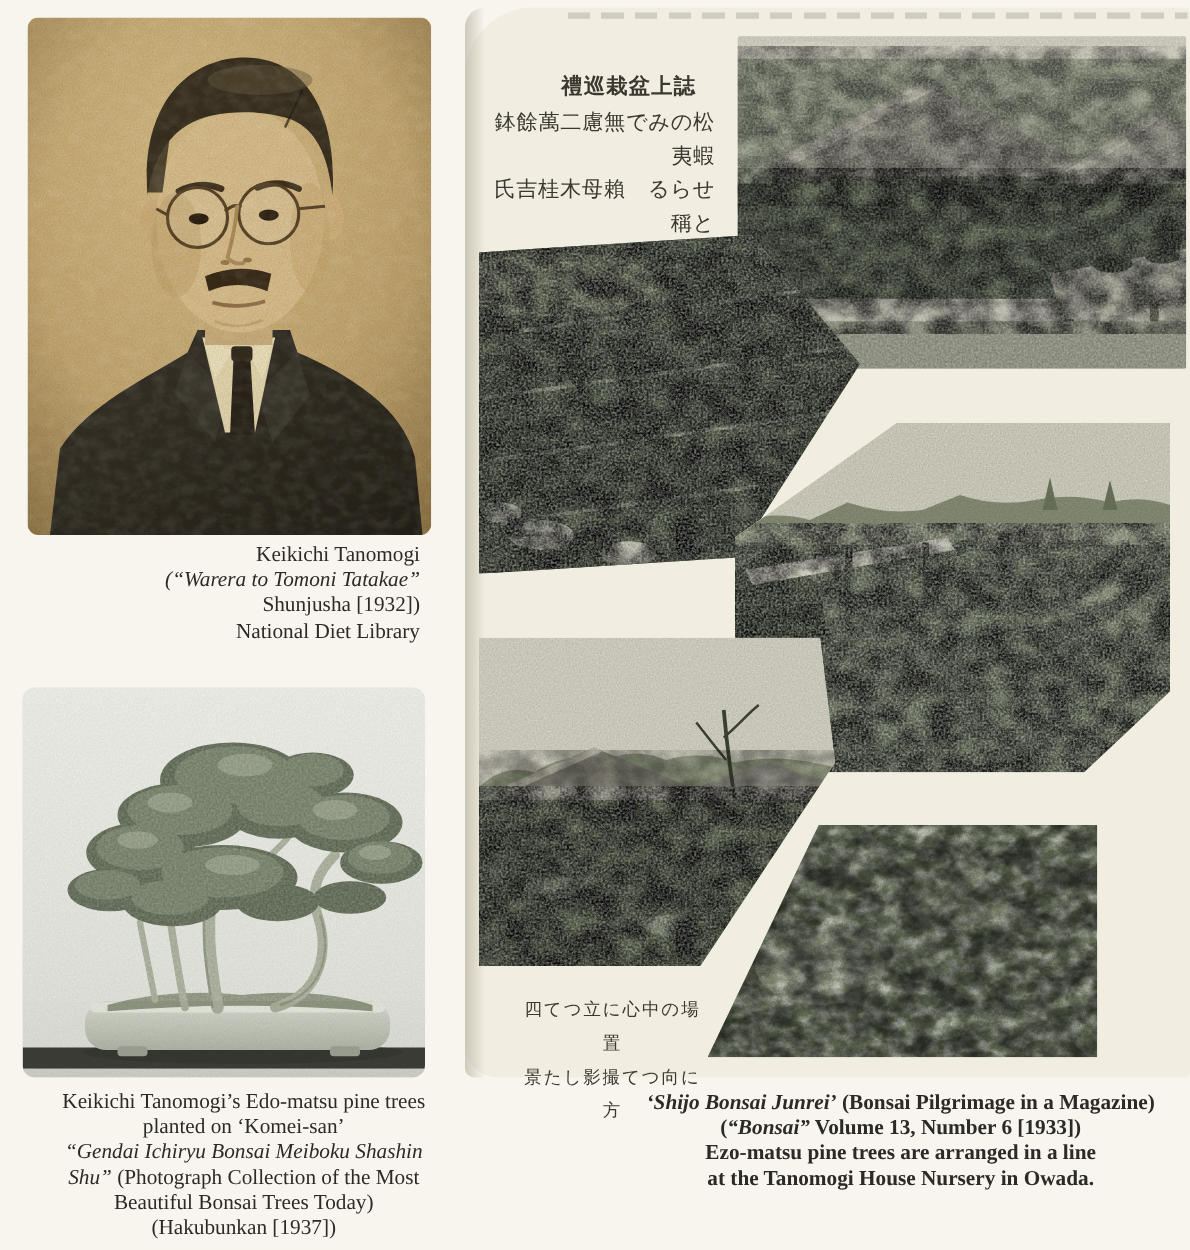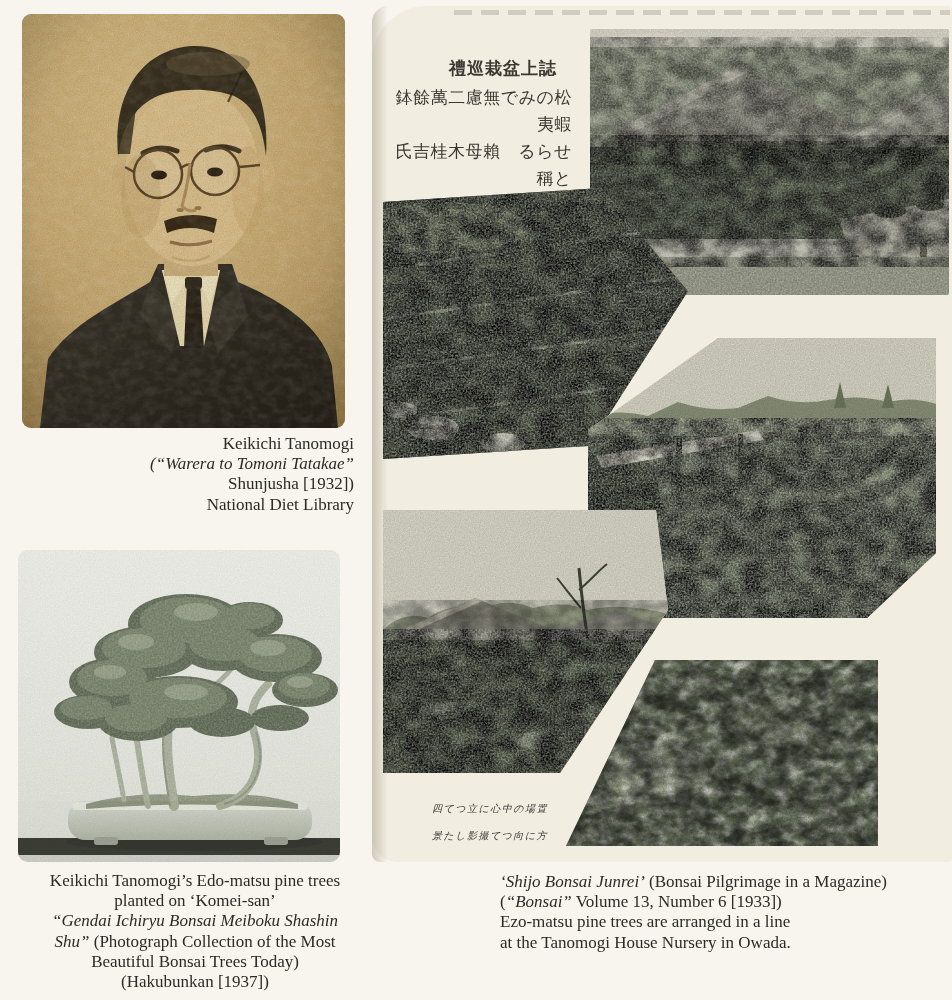--- a/index.html
+++ b/index.html
@@ -11,23 +11,23 @@
   .abs{position:absolute;}
   .photo{position:absolute;overflow:hidden;background:#e8e6da;}
   .photo svg{display:block;width:100%;height:100%;}
 
   
   .portrait-photo{left:22px;top:14px;width:323px;height:414px;border-radius:9px;}
   .bonsai-photo{left:18px;top:550px;width:322px;height:312px;border-radius:10px;}
 
   .cap{color:#2b2a26;font-size:17px;line-height:20.2px;}
   .cap .it{font-style:italic;}
-  .cap-portrait{left:58px;top:434px;width:296px;text-align:right;}
+  .cap-portrait{left:40px;top:434px;width:296px;text-align:right;}
   .cap-bonsai{left:8px;top:871px;width:374px;text-align:center;}
-  .cap-magazine{left:500px;top:872px;width:441px;text-align:left;}
+  .cap-magazine{left:500px;top:872px;width:441px;text-align:center;font-weight:bold;}
 
   
   .panel{
     left:372px;top:6px;width:580px;height:856px;
     background:#f1ede0;
     border-top-left-radius:55px;border-bottom-left-radius:26px;
     border-top-right-radius:4px;border-bottom-right-radius:4px;
   }
   .panel-gutter{
     left:0;top:0;bottom:0;width:16px;
@@ -37,21 +37,21 @@
   .panel-dots{
     left:82px;right:2px;top:4px;height:5px;opacity:.55;
     background:repeating-linear-gradient(90deg,#b4b3a6 0 18px, rgba(0,0,0,0) 18px 27px);
   }
 
   .jp{color:#3a3831;font-family:"Liberation Serif", serif;}
   .jp-header-block{left:8px;top:48px;width:192px;text-align:right;}
   .jp-header{font-size:17px;font-weight:bold;letter-spacing:1px;line-height:30px;margin-right:15px;}
   .jp-line{font-size:17px;letter-spacing:.5px;line-height:27px;}
   .jp-bottom-block{left:43px;top:789px;width:150px;text-align:center;}
-  .jp-bottom-line{font-size:10px;letter-spacing:1.5px;line-height:27px;font-style:italic;}
+  .jp-bottom-line{font-size:14px;letter-spacing:1.5px;line-height:27px;}
 
   
   .photo1{left:218px;top:23px;width:359px;height:266px;border-radius:2px;}
   .photo2{left:11px;top:182px;width:305px;height:271px;
           clip-path:polygon(0px 14px,218px 0px,305px 103px,206px 258px,0px 271px);}
   .photo3{left:216px;top:332px;width:348px;height:280px;
           clip-path:polygon(130px 0px,348px 0px,348px 215px,279px 280px,68px 280px,0px 222px,0px 92px);}
   .photo4{left:11px;top:504px;width:285px;height:263px;
           clip-path:polygon(0px 0px,273px 0px,285px 100px,177px 263px,0px 263px);}
   .photo5{left:194px;top:654px;width:312px;height:186px;

